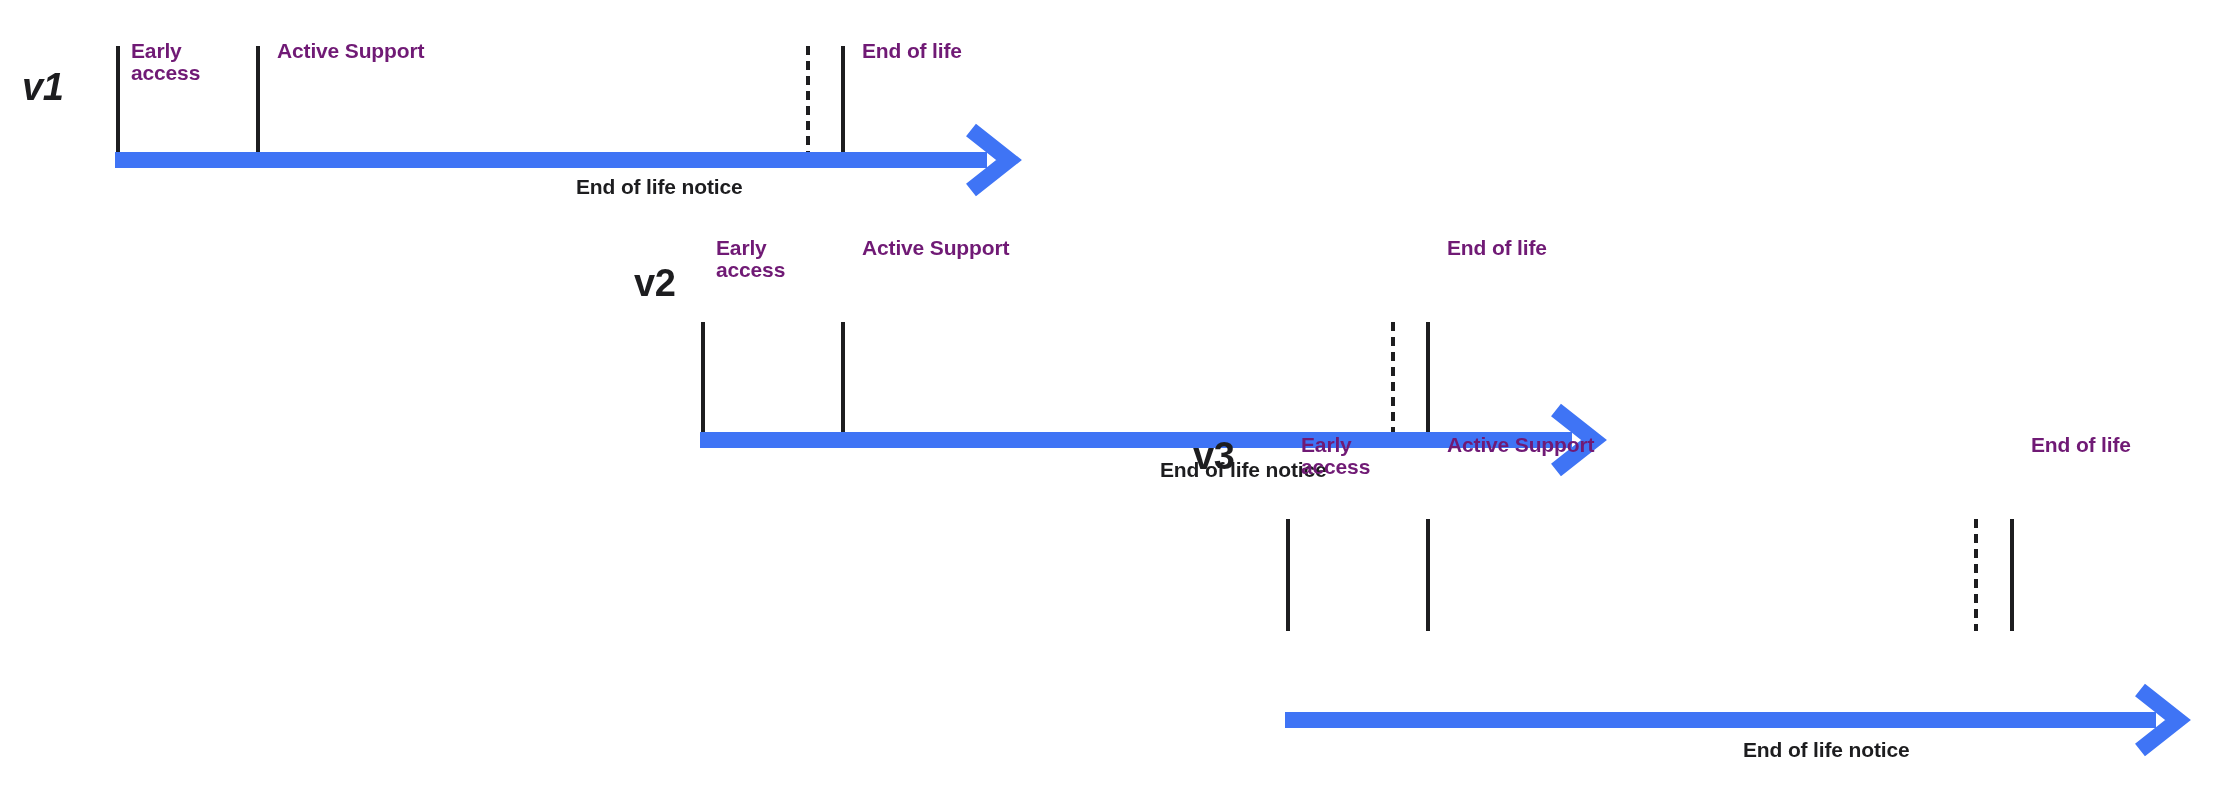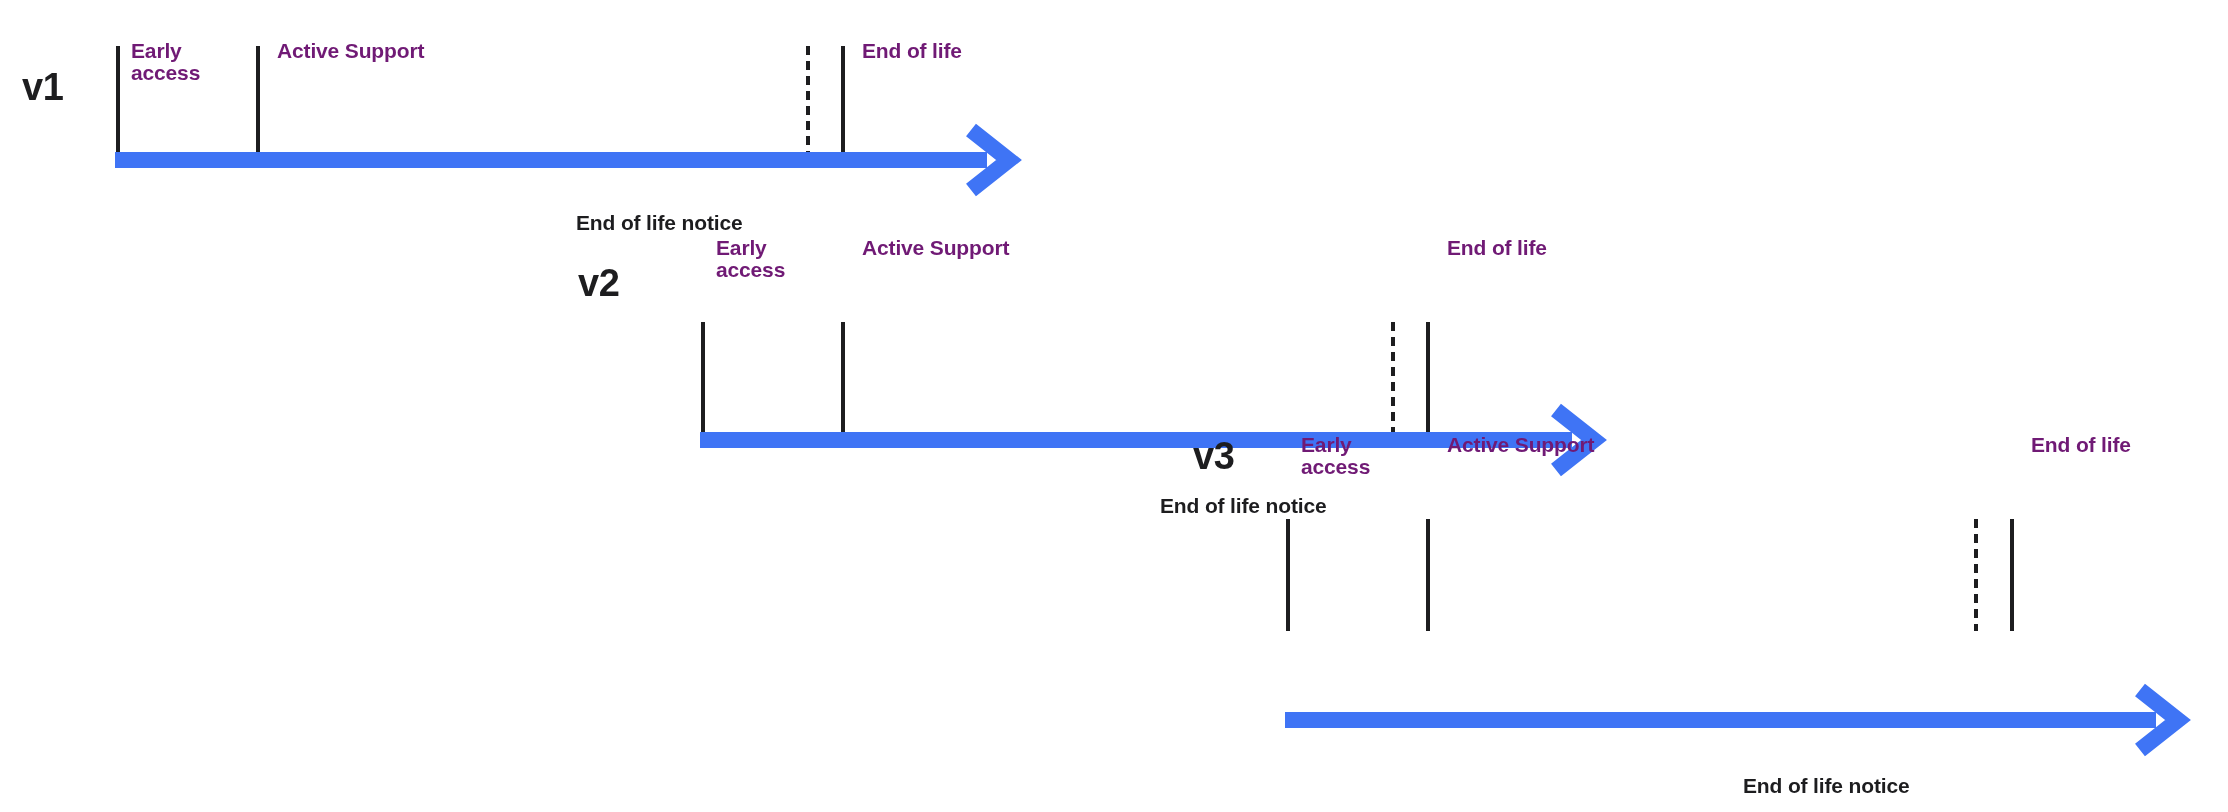--- a/index.html
+++ b/index.html
@@ -40,21 +40,20 @@
     letter-spacing: -0.15px;
   }
   .notice-label {
     position: absolute;
     font-size: 21px;
     font-weight: 700;
     color: #1d1d1f;
     line-height: 1;
     white-space: nowrap;
     letter-spacing: -0.15px;
-    margin-top: 36px;
   }
   .divider {
     position: absolute;
     width: 4px;
     background: #1d1d1f;
   }
   .divider.dashed {
     background: transparent;
     background-image: linear-gradient(to bottom, #1d1d1f 0 9px, transparent 9px 15px);
     background-size: 4px 15px;
@@ -63,35 +62,35 @@
   .axis-svg {
     position: absolute;
     overflow: visible;
     display: block;
   }
 </style>
 </head>
 <body>
 
 <div id="stage">
-    <div class="version-label" style="left: 22px; top: 68px;">v1</div>
+    <div class="version-label" style="left: 22px; top: 68px; font-style: italic;">v1</div>
     <div class="divider" style="left: 116px; top: 46px; height: 106px;"></div>
     <div class="phase-label" style="left: 131px; top: 40px;">Early
 access</div>
     <div class="divider" style="left: 256px; top: 46px; height: 106px;"></div>
     <div class="phase-label" style="left: 277px; top: 40px;">Active Support</div>
     <div class="divider dashed" style="left: 806px; top: 46px; height: 106px;"></div>
     <div class="divider" style="left: 841px; top: 46px; height: 106px;"></div>
     <div class="phase-label" style="left: 862px; top: 40px;">End of life</div>
     <svg class="axis-svg" width="906" height="84" viewBox="0 0 906 84" style="left: 115px; top: 118px;">
       <rect x="0" y="34" width="872" height="16" fill="#3f74f5"></rect>
       <polyline points="856,12 894,42 856,72" fill="none" stroke="#3f74f5" stroke-width="16" stroke-linecap="butt" stroke-linejoin="miter"></polyline>
     </svg>
     <div class="notice-label" style="left: 576px; top: 176px;">End of life notice</div>
-    <div class="version-label" style="left: 578px; top: 264px;">v2</div>
+    <div class="version-label" style="left: 634px; top: 264px;">v2</div>
     <div class="divider" style="left: 701px; top: 322px; height: 110px;"></div>
     <div class="phase-label" style="left: 716px; top: 237px;">Early
 access</div>
     <div class="divider" style="left: 841px; top: 322px; height: 110px;"></div>
     <div class="phase-label" style="left: 862px; top: 237px;">Active Support</div>
     <div class="divider dashed" style="left: 1391px; top: 322px; height: 110px;"></div>
     <div class="divider" style="left: 1426px; top: 322px; height: 110px;"></div>
     <div class="phase-label" style="left: 1447px; top: 237px;">End of life</div>
     <svg class="axis-svg" width="906" height="84" viewBox="0 0 906 84" style="left: 700px; top: 398px;">
       <rect x="0" y="34" width="872" height="16" fill="#3f74f5"></rect>

